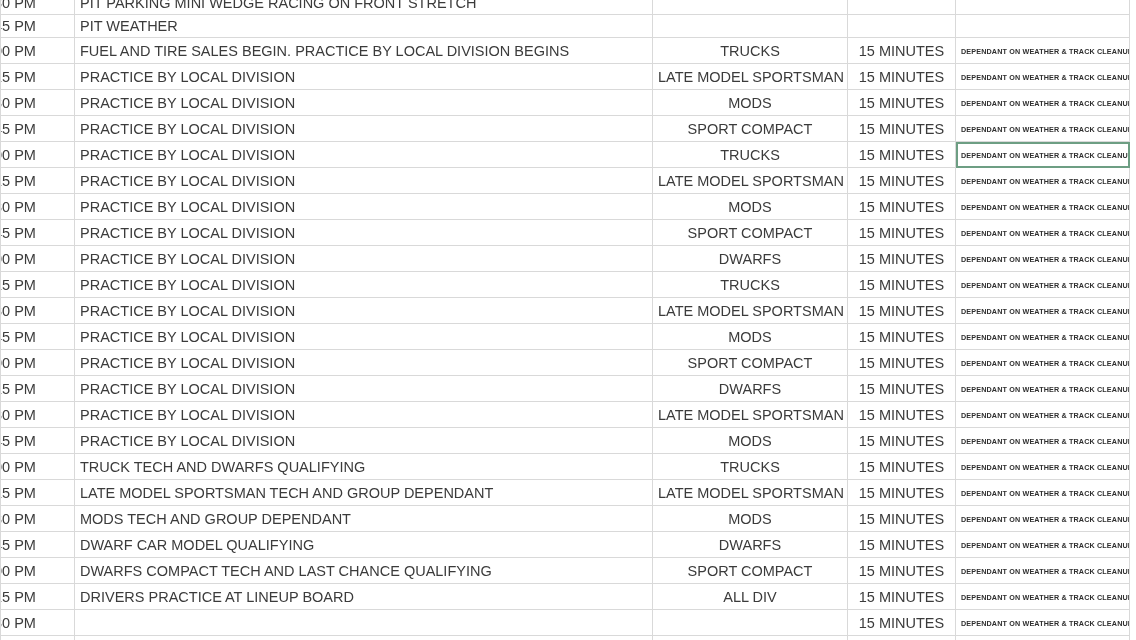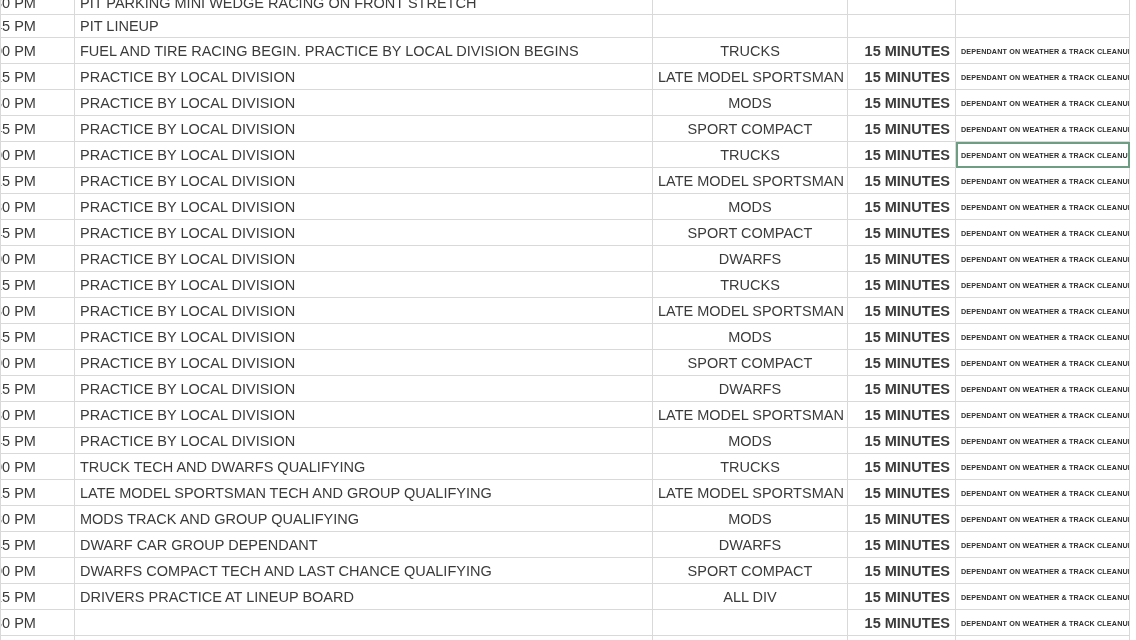--- a/index.html
+++ b/index.html
@@ -33,21 +33,21 @@
     white-space: nowrap;
     overflow: hidden;
     vertical-align: middle;
     background: #ffffff;
   }
 
   
   .c-time   { width: 74px;  text-align: left;   }
   .c-desc   { width: 578px; text-align: left;   }
   .c-div    { width: 195px; text-align: center; margin-left: 36px; }
-  .c-dur    { width: 108px; text-align: right; font-weight: bold; }
+  .c-dur    { width: 108px; text-align: center; }
   .c-note   { width: 174px; text-align: left;   }
 
   
   .c-time span { display: inline-block; margin-left: -16px; }
 
   
   .note-small {
     font-size: 7.2px;
     font-weight: bold;
     letter-spacing: 0.15px;
@@ -77,28 +77,28 @@
   <tbody>
       <tr>
         <td class="c-time"><span>:30 PM</span></td>
         <td class="c-desc"><span>PIT PARKING MINI WEDGE RACING ON FRONT STRETCH</span></td>
         <td class="c-div"><span></span></td>
         <td class="c-dur"><span></span></td>
         <td class="c-note"><span></span></td>
       </tr>
       <tr>
         <td class="c-time"><span>:45 PM</span></td>
-        <td class="c-desc"><span>PIT LINEUP</span></td>
+        <td class="c-desc"><span>PIT WEATHER</span></td>
         <td class="c-div"><span></span></td>
         <td class="c-dur"><span></span></td>
         <td class="c-note"><span></span></td>
       </tr>
       <tr>
         <td class="c-time"><span>:00 PM</span></td>
-        <td class="c-desc"><span>FUEL AND TIRE RACING BEGIN. PRACTICE BY LOCAL DIVISION BEGINS</span></td>
+        <td class="c-desc"><span>FUEL AND TIRE SALES BEGIN. PRACTICE BY LOCAL DIVISION BEGINS</span></td>
         <td class="c-div"><span>TRUCKS</span></td>
         <td class="c-dur"><span>15 MINUTES</span></td>
         <td class="c-note"><span class="note-small">DEPENDANT ON WEATHER &amp; TRACK CLEANUPS</span></td>
       </tr>
       <tr>
         <td class="c-time"><span>:15 PM</span></td>
         <td class="c-desc"><span>PRACTICE BY LOCAL DIVISION</span></td>
         <td class="c-div"><span>LATE MODEL SPORTSMAN</span></td>
         <td class="c-dur"><span>15 MINUTES</span></td>
         <td class="c-note"><span class="note-small">DEPENDANT ON WEATHER &amp; TRACK CLEANUPS</span></td>
@@ -203,35 +203,35 @@
       </tr>
       <tr>
         <td class="c-time"><span>:00 PM</span></td>
         <td class="c-desc"><span>TRUCK TECH AND DWARFS QUALIFYING</span></td>
         <td class="c-div"><span>TRUCKS</span></td>
         <td class="c-dur"><span>15 MINUTES</span></td>
         <td class="c-note"><span class="note-small">DEPENDANT ON WEATHER &amp; TRACK CLEANUPS</span></td>
       </tr>
       <tr>
         <td class="c-time"><span>:15 PM</span></td>
-        <td class="c-desc"><span>LATE MODEL SPORTSMAN TECH AND GROUP QUALIFYING</span></td>
-        <td class="c-div"><span>LATE MODEL SPORTSMAN</span></td>
-        <td class="c-dur"><span>15 MINUTES</span></td>
-        <td class="c-note"><span class="note-small">DEPENDANT ON WEATHER &amp; TRACK CLEANUPS</span></td>
-      </tr>
-      <tr>
-        <td class="c-time"><span>:30 PM</span></td>
-        <td class="c-desc"><span>MODS TRACK AND GROUP QUALIFYING</span></td>
-        <td class="c-div"><span>MODS</span></td>
-        <td class="c-dur"><span>15 MINUTES</span></td>
-        <td class="c-note"><span class="note-small">DEPENDANT ON WEATHER &amp; TRACK CLEANUPS</span></td>
-      </tr>
-      <tr>
-        <td class="c-time"><span>:45 PM</span></td>
-        <td class="c-desc"><span>DWARF CAR GROUP DEPENDANT</span></td>
+        <td class="c-desc"><span>LATE MODEL SPORTSMAN TECH AND GROUP DEPENDANT</span></td>
+        <td class="c-div"><span>LATE MODEL SPORTSMAN</span></td>
+        <td class="c-dur"><span>15 MINUTES</span></td>
+        <td class="c-note"><span class="note-small">DEPENDANT ON WEATHER &amp; TRACK CLEANUPS</span></td>
+      </tr>
+      <tr>
+        <td class="c-time"><span>:30 PM</span></td>
+        <td class="c-desc"><span>MODS TECH AND GROUP DEPENDANT</span></td>
+        <td class="c-div"><span>MODS</span></td>
+        <td class="c-dur"><span>15 MINUTES</span></td>
+        <td class="c-note"><span class="note-small">DEPENDANT ON WEATHER &amp; TRACK CLEANUPS</span></td>
+      </tr>
+      <tr>
+        <td class="c-time"><span>:45 PM</span></td>
+        <td class="c-desc"><span>DWARF CAR MODEL QUALIFYING</span></td>
         <td class="c-div"><span>DWARFS</span></td>
         <td class="c-dur"><span>15 MINUTES</span></td>
         <td class="c-note"><span class="note-small">DEPENDANT ON WEATHER &amp; TRACK CLEANUPS</span></td>
       </tr>
       <tr>
         <td class="c-time"><span>:00 PM</span></td>
         <td class="c-desc"><span>DWARFS COMPACT TECH AND LAST CHANCE QUALIFYING</span></td>
         <td class="c-div"><span>SPORT COMPACT</span></td>
         <td class="c-dur"><span>15 MINUTES</span></td>
         <td class="c-note"><span class="note-small">DEPENDANT ON WEATHER &amp; TRACK CLEANUPS</span></td>

